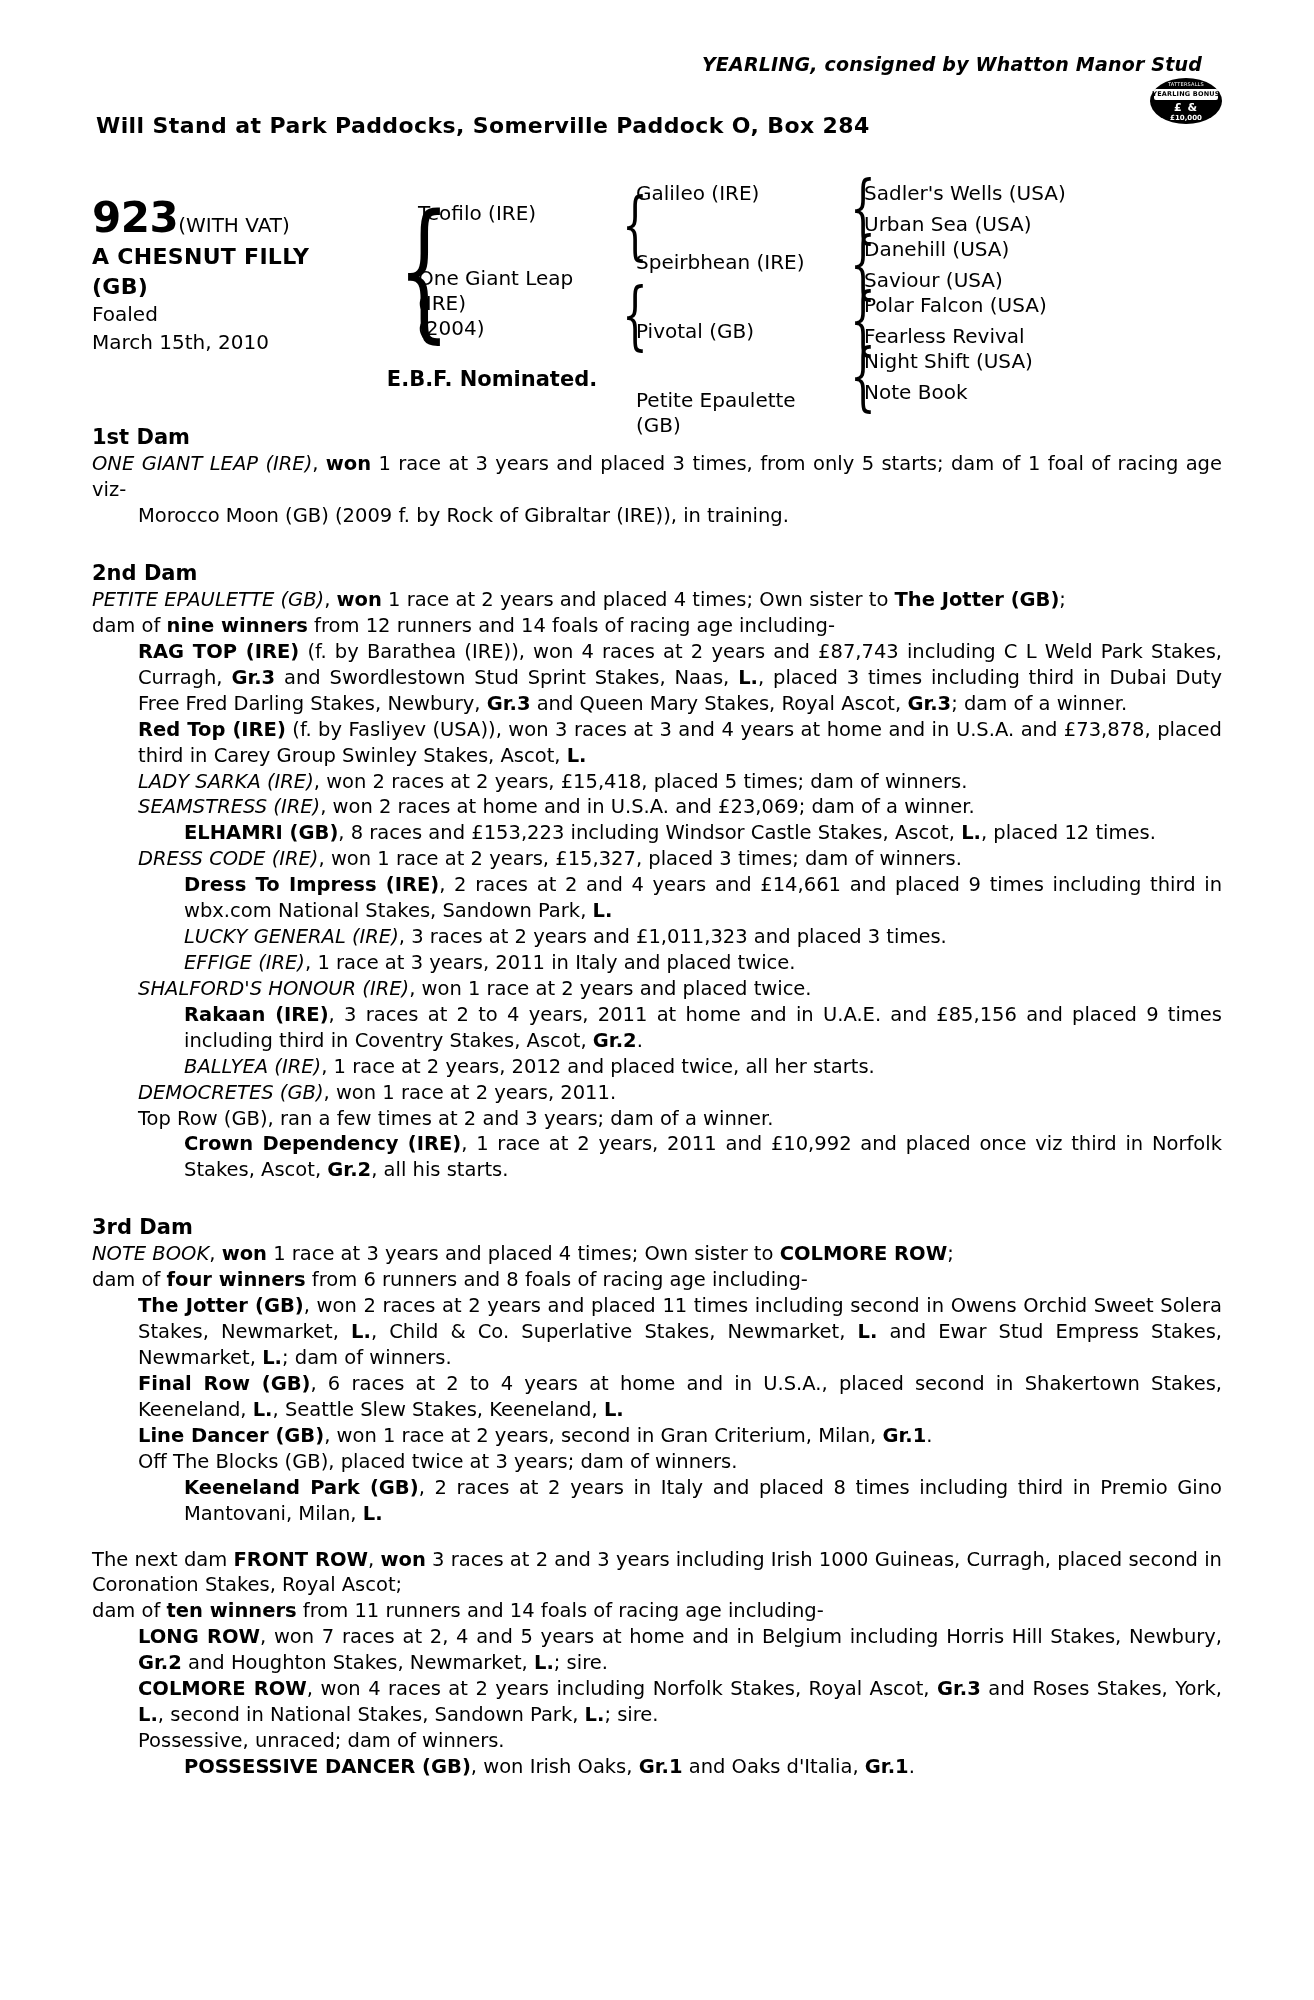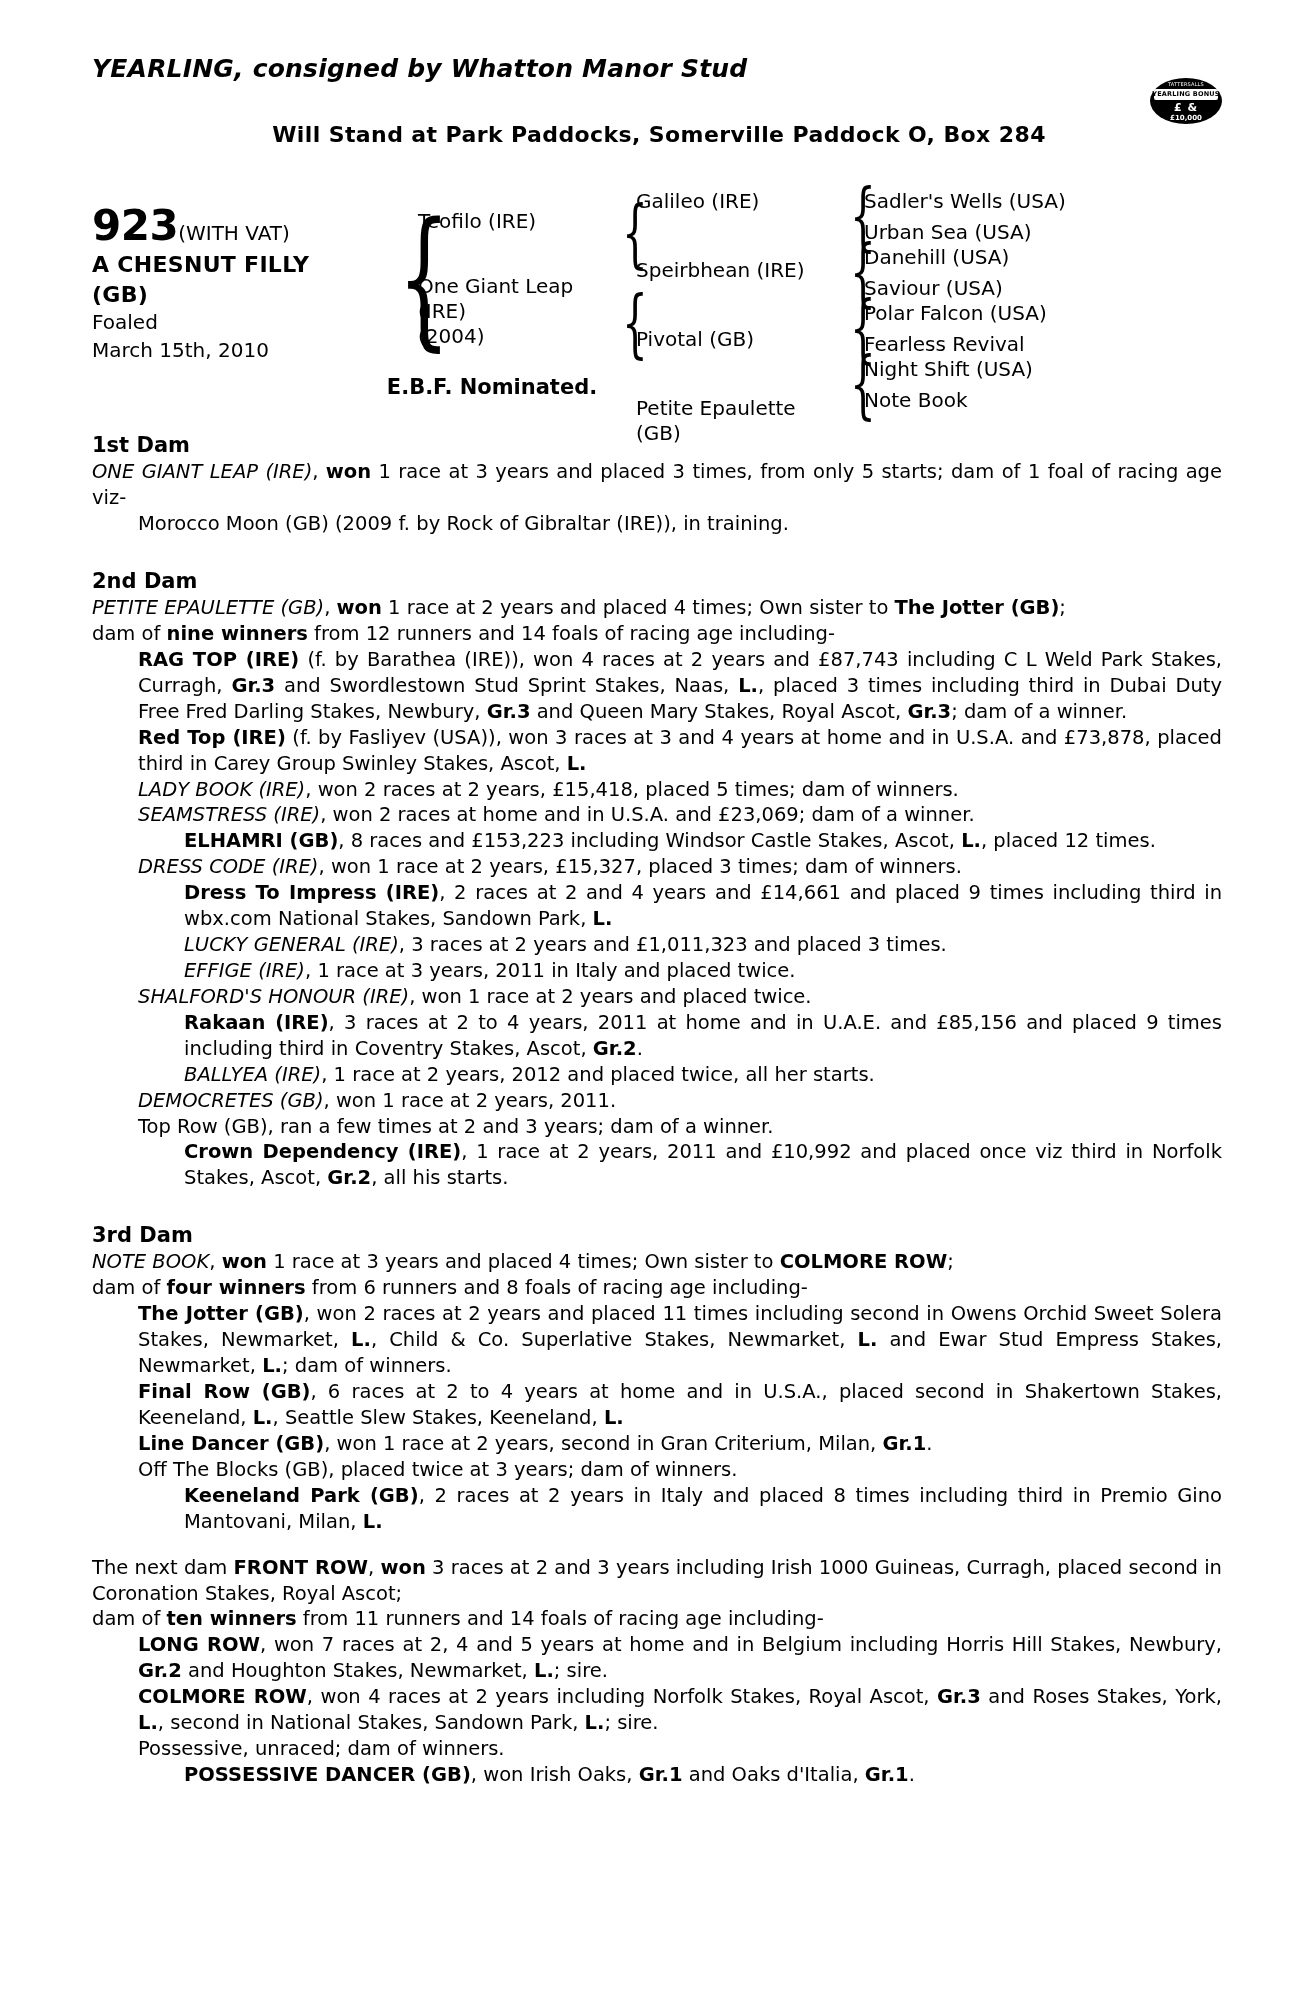--- a/index.html
+++ b/index.html
@@ -21,34 +21,33 @@
     min-height: 2000px;
     padding: 0;
     box-sizing: border-box;
   }
   .inner {
     padding: 52px 92px 20px 92px;
   }
 
   
   .top-title {
-    text-align: left;
+    text-align: right;
     font-style: italic;
-    font-size: 25px;
+    font-size: 19px;
     font-weight: bold;
     letter-spacing: 0.2px;
     margin: 0 0 34px 0;
     padding-right: 20px;
   }
   .stand-line {
     font-weight: bold;
     font-size: 22px;
     letter-spacing: 0.4px;
     margin: 0 0 40px 4px;
-    text-align: center;
   }
 
   
   .logo {
     position: absolute;
     top: 78px;
     right: 92px;
     width: 72px;
     height: 52px;
   }
@@ -326,21 +325,21 @@
     <div class="sec-head">2nd Dam</div>
     <p class="t">
       <span class="i">PETITE EPAULETTE (GB)</span><span>, </span><span class="b">won</span><span> 1 race at 2 years and placed 4 times; Own sister to </span><span class="b">The Jotter (GB)</span><span>;</span>
     </p>
     <p class="t">
       <span>dam of </span><span class="b">nine winners</span><span> from 12 runners and 14 foals of racing age including-</span>
     </p>
     <div id="list-2nd">
         <p class="t hang1"><span class="b">RAG TOP (IRE)</span><span> (f. by Barathea (IRE)), won 4 races at 2 years and £87,743 including C L Weld Park Stakes, Curragh, <b>Gr.3</b> and Swordlestown Stud Sprint Stakes, Naas, <b>L.</b>, placed 3 times including third in Dubai Duty Free Fred Darling Stakes, Newbury, <b>Gr.3</b> and Queen Mary Stakes, Royal Ascot, <b>Gr.3</b>; dam of a winner.</span></p>
         <p class="t hang1"><span class="b">Red Top (IRE)</span><span> (f. by Fasliyev (USA)), won 3 races at 3 and 4 years at home and in U.S.A. and £73,878, placed third in Carey Group Swinley Stakes, Ascot, <b>L.</b></span></p>
-        <p class="t hang1"><span class="i">LADY BOOK (IRE)</span><span>, won 2 races at 2 years, £15,418, placed 5 times; dam of winners.</span></p>
+        <p class="t hang1"><span class="i">LADY SARKA (IRE)</span><span>, won 2 races at 2 years, £15,418, placed 5 times; dam of winners.</span></p>
         <p class="t hang1"><span class="i">SEAMSTRESS (IRE)</span><span>, won 2 races at home and in U.S.A. and £23,069; dam of a winner.</span></p>
         <p class="t hang2"><span class="b">ELHAMRI (GB)</span><span>, 8 races and £153,223 including Windsor Castle Stakes, Ascot, <b>L.</b>, placed 12 times.</span></p>
         <p class="t hang1"><span class="i">DRESS CODE (IRE)</span><span>, won 1 race at 2 years, £15,327, placed 3 times; dam of winners.</span></p>
         <p class="t hang2"><span class="b">Dress To Impress (IRE)</span><span>, 2 races at 2 and 4 years and £14,661 and placed 9 times including third in wbx.com National Stakes, Sandown Park, <b>L.</b></span></p>
         <p class="t hang2"><span class="i">LUCKY GENERAL (IRE)</span><span>, 3 races at 2 years and £1,011,323 and placed 3 times.</span></p>
         <p class="t hang2"><span class="i">EFFIGE (IRE)</span><span>, 1 race at 3 years, 2011 in Italy and placed twice.</span></p>
         <p class="t hang1"><span class="i">SHALFORD'S HONOUR (IRE)</span><span>, won 1 race at 2 years and placed twice.</span></p>
         <p class="t hang2"><span class="b">Rakaan (IRE)</span><span>, 3 races at 2 to 4 years, 2011 at home and in U.A.E. and £85,156 and placed 9 times including third in Coventry Stakes, Ascot, <b>Gr.2</b>.</span></p>
         <p class="t hang2"><span class="i">BALLYEA (IRE)</span><span>, 1 race at 2 years, 2012 and placed twice, all her starts.</span></p>
         <p class="t hang1"><span class="i">DEMOCRETES (GB)</span><span>, won 1 race at 2 years, 2011.</span></p>

